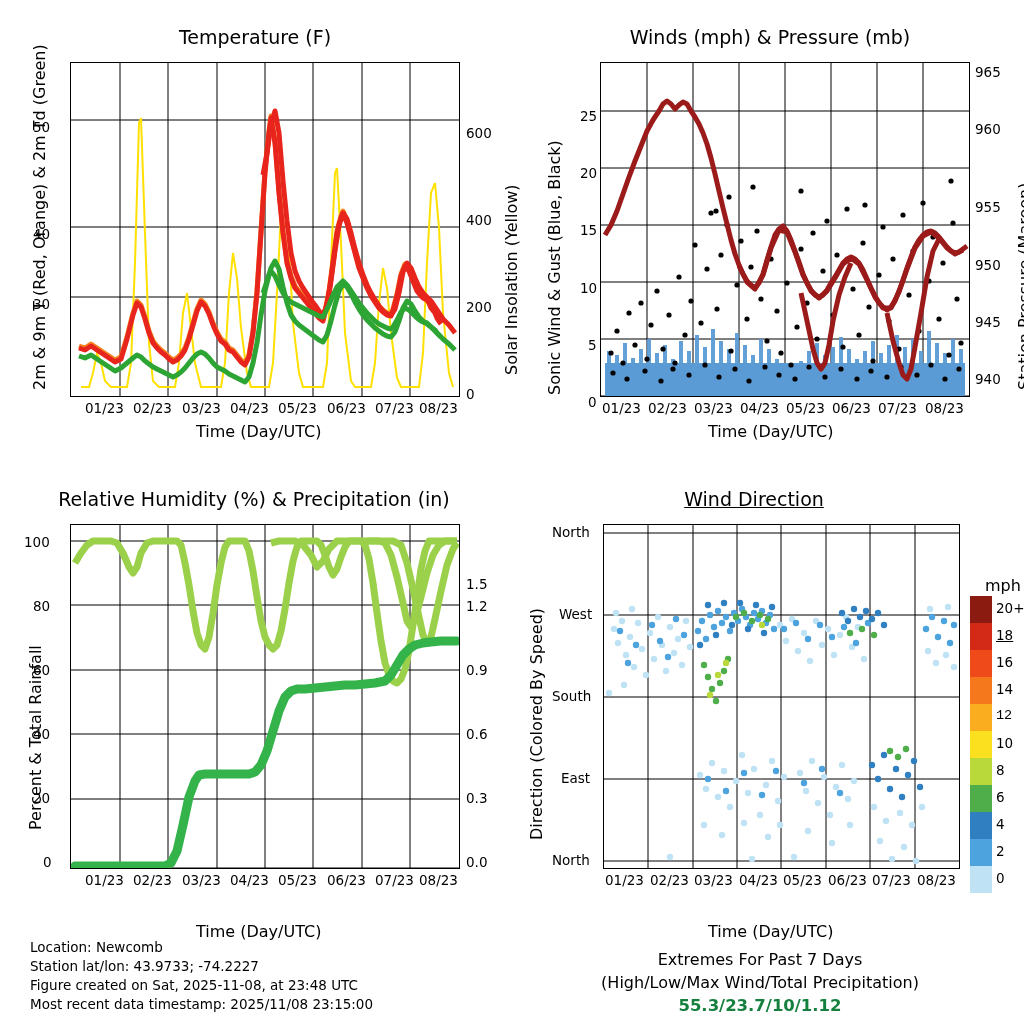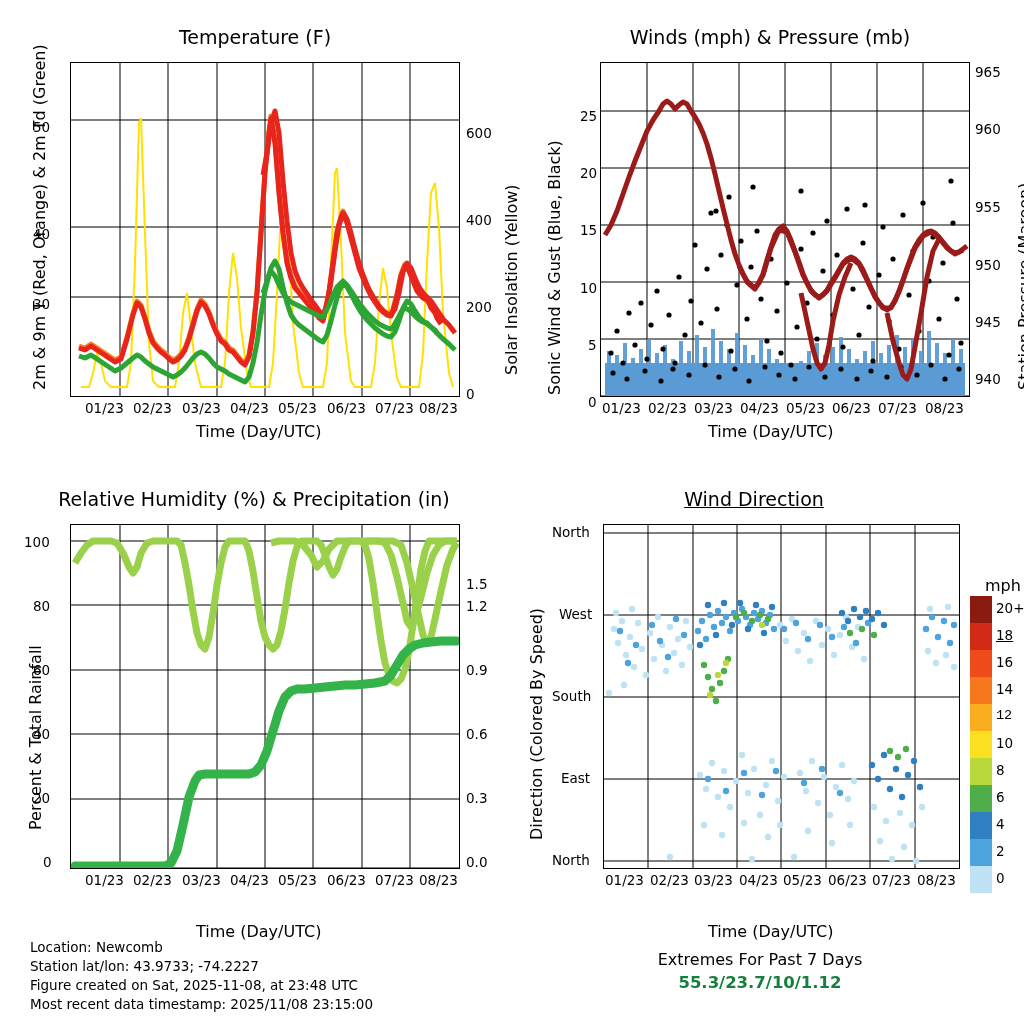--- a/index.html
+++ b/index.html
@@ -709,14 +709,15 @@
 
 <div class="footer" style="left:30px;top:938px;">
   <div>Location: Newcomb</div>
   <div>Station lat/lon: 43.9733; -74.2227</div>
   <div>Figure created on Sat, 2025-11-08, at 23:48 UTC</div>
   <div>Most recent data timestamp: 2025/11/08 23:15:00</div>
 </div>
 
 <div class="extremes" style="left:500px;top:948px;">
   <div>Extremes For Past 7 Days</div>
+  <div>(High/Low/Max Wind/Total Precipitation)</div>
   <div class="extreme-val" style="color:#15803d;">55.3/23.7/10/1.12</div>
 </div>
 
 </body></html>

